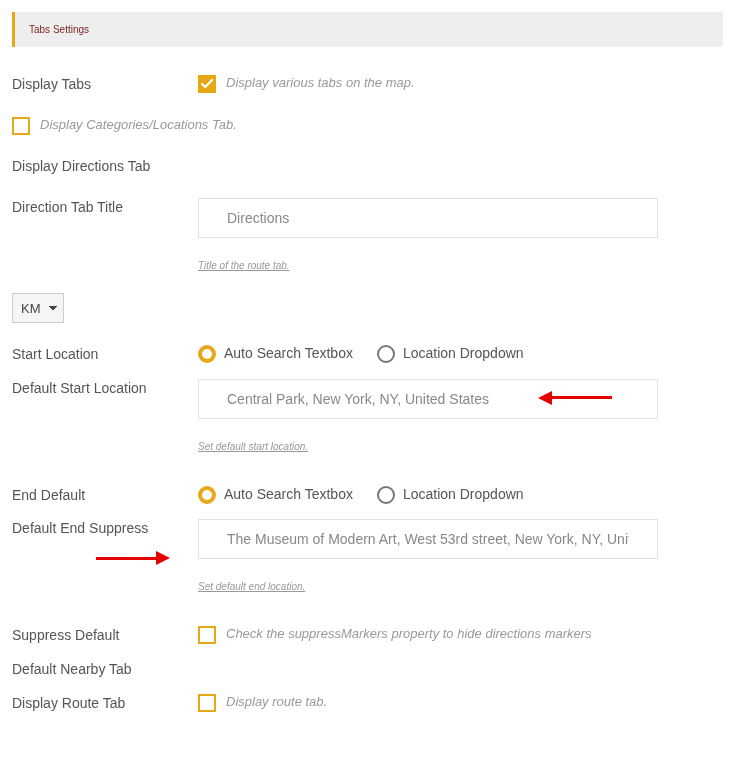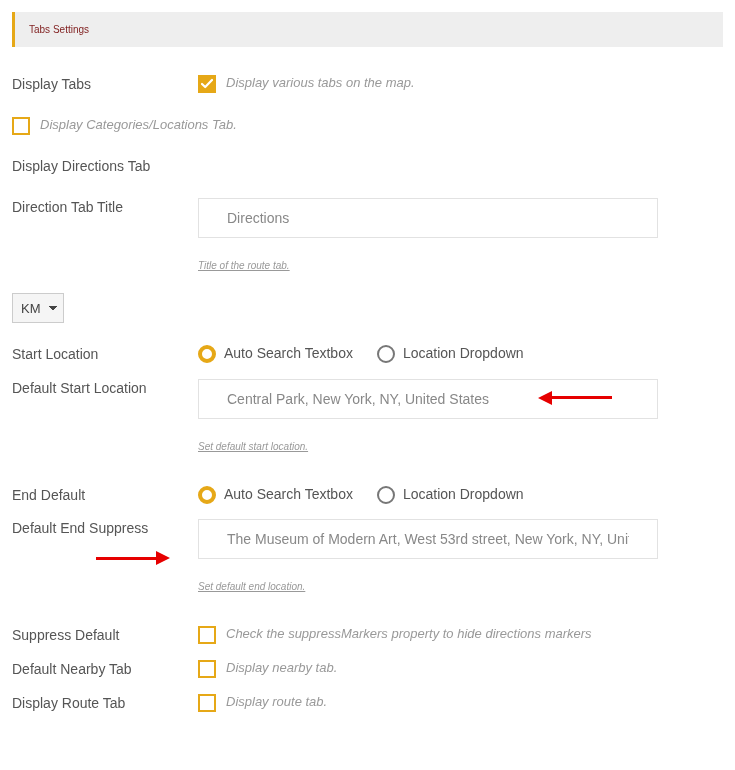--- a/index.html
+++ b/index.html
@@ -264,33 +264,25 @@
       <span class="cb">
         
       </span>
       <span class="cb-desc">Check the suppressMarkers property to hide directions markers</span>
     </div>
   </div>
 </div>
 
 <div class="row tight">
   <div class="label-col">Default Nearby Tab</div>
+</div>
+
+<div class="row tight">
+  <div class="label-col">Display Route Tab</div>
   <div class="control-col">
     <div class="cb-wrap">
       <span class="cb">
         
       </span>
-      <span class="cb-desc">Display nearby tab.</span>
-    </div>
-  </div>
-</div>
-
-<div class="row tight">
-  <div class="label-col">Display Route Tab</div>
-  <div class="control-col">
-    <div class="cb-wrap">
-      <span class="cb">
-        
-      </span>
       <span class="cb-desc">Display route tab.</span>
     </div>
   </div>
 </div>
 
 </body></html>

